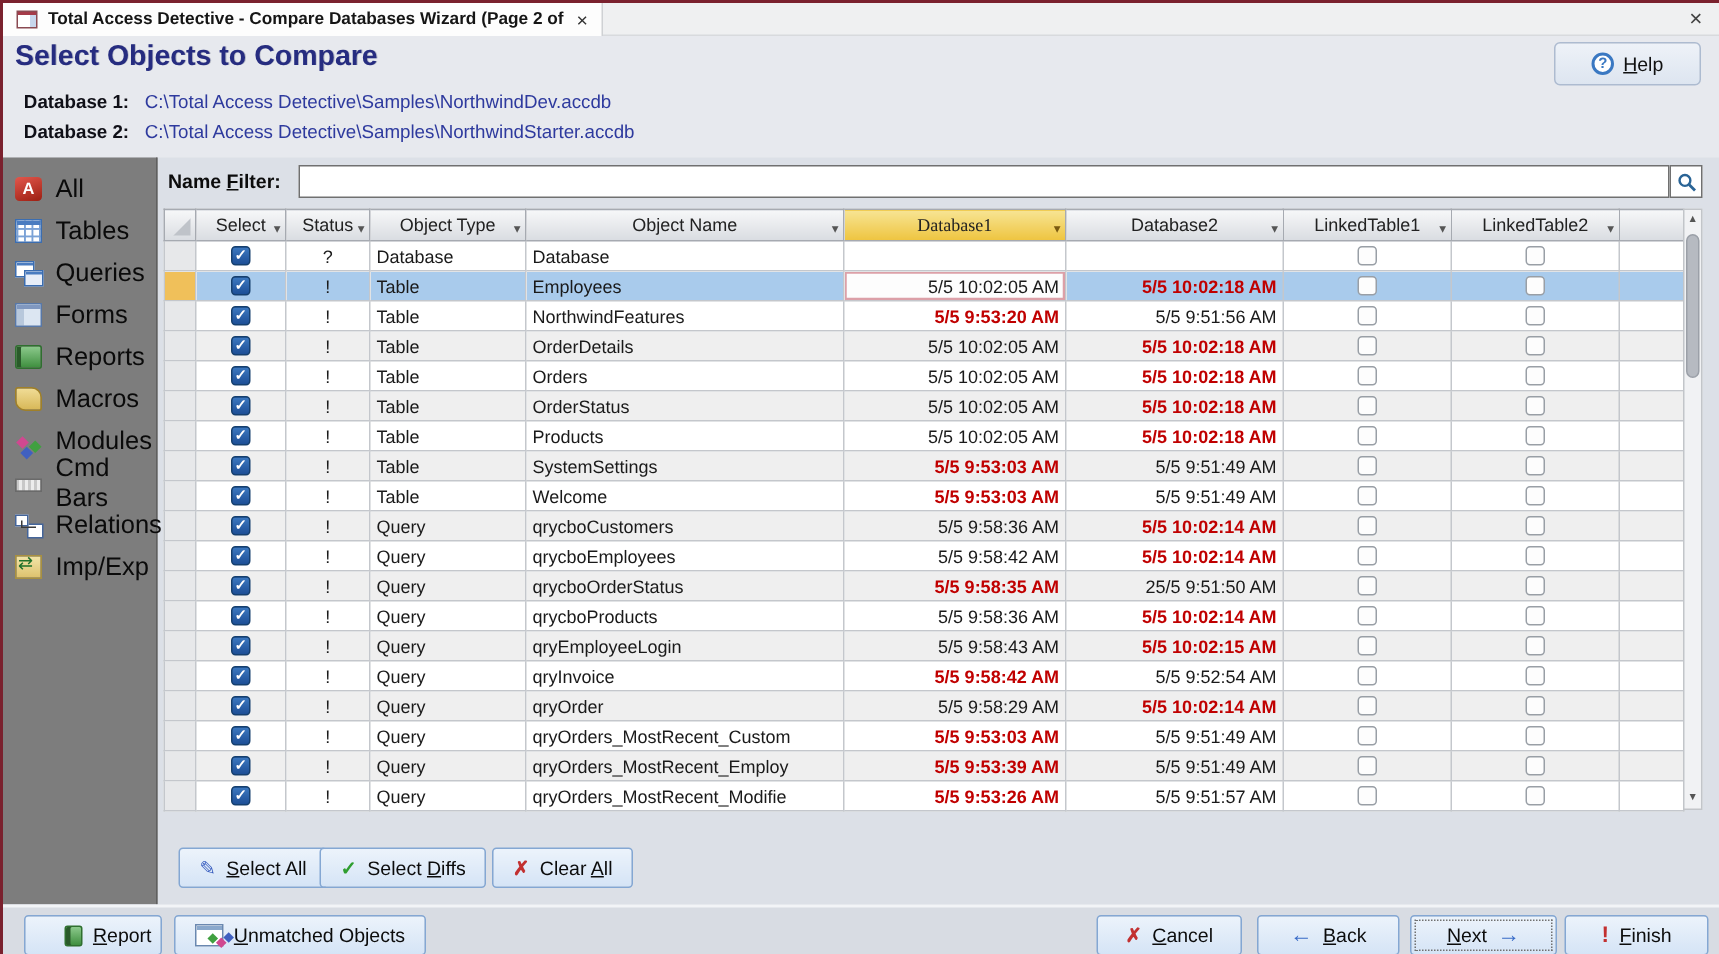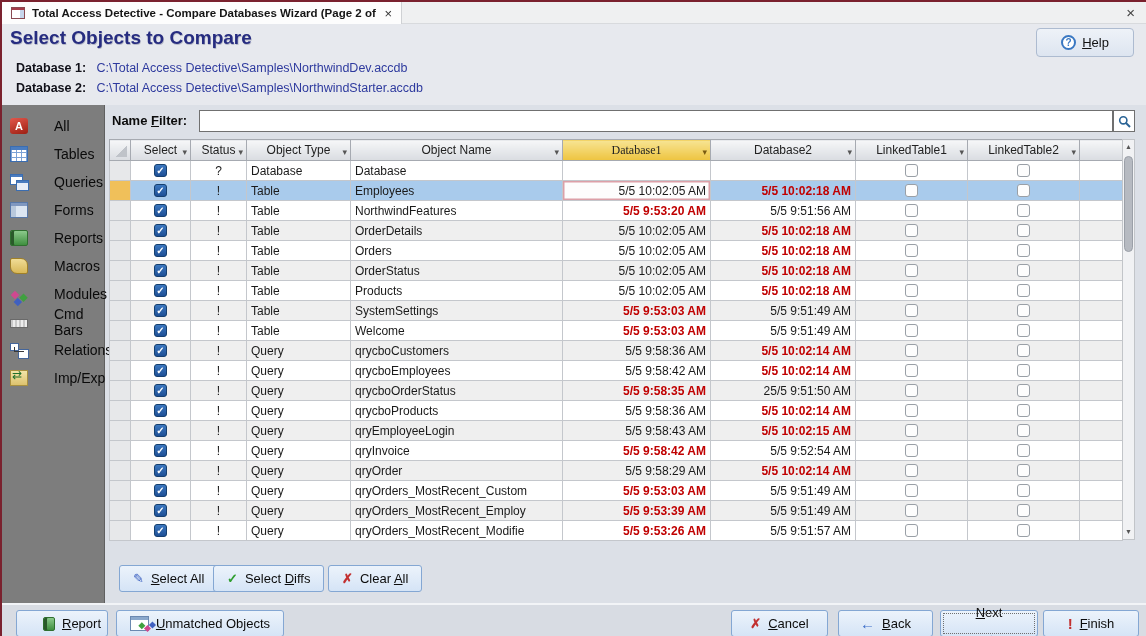--- a/index.html
+++ b/index.html
@@ -28,21 +28,21 @@
              font-weight:bold; font-size:10px; line-height:11px; text-align:center; background:#fff; }
   .help-ic::after { content:"?"; }
   .db-row { position:absolute; left:7px; font-size:12.5px; white-space:nowrap; }
   .db-row.r1 { top:37px; } .db-row.r2 { top:57px; }
   .db-label { font-weight:bold; color:#101018; display:inline-block; width:84px;text-align:center; }
   .db-path { color:#2e3a9e; }
 
   
   .sidebar { position:absolute; left:0; top:103px; width:103px; height:498px; background:#7d7d7d;
              border-right:1px solid #606060; padding-top:7px; }
-  .sb-item { display:flex; align-items:center; gap:26px; height:28px; padding-left:8px; font-size:14px; color:#0a0a0a; cursor:default; }
+  .sb-item { display:flex; align-items:center; gap:9px; height:28px; padding-left:8px; font-size:17px; color:#0a0a0a; cursor:default; }
   .ic { width:18px; height:16px; position:relative; flex:0 0 auto; }
   .ic-all { background:linear-gradient(160deg,#e2574c,#9c1f12); border-radius:3px; }
   .ic-all::after { content:"A"; position:absolute; inset:0; color:#fff; font-weight:bold; font-size:11px; line-height:16px; text-align:center; }
   .ic-tables { background:#fff; border:1px solid #3b6db0; box-shadow:inset 0 3px 0 #4a7cc0;
                background-image:linear-gradient(to right,#7ba2d6 1px,transparent 1px),linear-gradient(to bottom,#7ba2d6 1px,transparent 1px);
                background-size:5px 5px; }
   .ic-queries::before, .ic-queries::after { content:""; position:absolute; width:11px; height:9px; background:#fff;
                border:1px solid #3b6db0; box-shadow:inset 0 2px 0 #4a7cc0; }
   .ic-queries::before { left:0; top:0; } .ic-queries::after { left:6px; top:6px; background:#e8eef8; }
   .ic-forms { background:#dce6f2; border:1px solid #5878a8; box-shadow:inset 0 3px 0 #8098c0, inset 5px 0 0 #b8c8dc; }
@@ -506,21 +506,21 @@
       <span><u>U</u>nmatched Objects</span>
     </div>
     <div class="btn f-btn" style="left:729px; top:5px; width:97px;">
       <span class="g-x">✗</span>
       <span><u>C</u>ancel</span>
     </div>
     <div class="btn f-btn" style="left:836px; top:5px; width:95px;">
       <span class="g-arrow">←</span>
       <span><u>B</u>ack</span>
     </div>
-    <div class="btn f-btn focus-dotted" style="left:938px; top:5px; width:98px;flex-direction:column;">
+    <div class="btn f-btn focus-dotted" style="left:938px; top:5px; width:98px;">
       <span><u>N</u>ext</span>
       <span class="g-arrow">→</span>
     </div>
     <div class="btn f-btn" style="left:1041px; top:5px; width:96px;">
       <span class="g-excl">!</span>
       <span><u>F</u>inish</span>
     </div>
   </div>
 
 </div>

